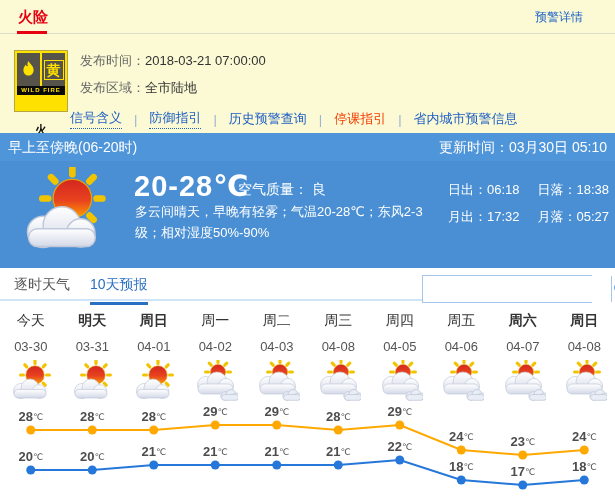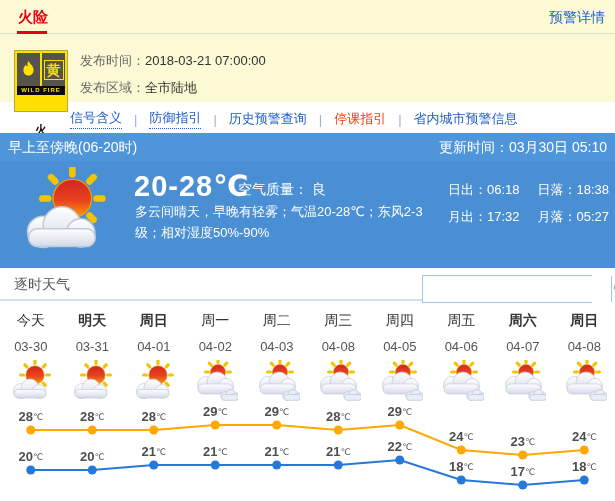--- a/index.html
+++ b/index.html
@@ -1,25 +1,25 @@
 <!DOCTYPE html>
 <html><head>
 <meta charset="utf-8">
 <style>
   * { margin:0; padding:0; box-sizing:border-box; }
   html,body { width:615px; height:501px; }
   body { font-family:"Liberation Sans","DejaVu Sans",sans-serif; position:relative; background:#fff; overflow:hidden; }
   #app { position:absolute; left:0; top:0; width:615px; height:501px; }
 
   
-  .top-section { position:absolute; left:0; top:0; width:615px; height:102px; background:#fbfad4; }
+  .top-section { position:absolute; left:0; top:0; width:615px; height:133px; background:#fbfad4; }
   .header-bar { position:absolute; left:0; top:0; width:615px; height:34px; border-bottom:1px solid #dedecf; }
   .page-title { position:absolute; left:18px; top:8px; font-size:15px; font-weight:bold; color:#e60012; }
   .title-underline { position:absolute; left:17px; top:31px; width:30px; height:3px; background:#e60012; }
-  .details-link { position:absolute; right:10px; top:9px; font-size:14px; color:#1e62c8; cursor:pointer; text-decoration:none; }
+  .details-link { position:absolute; right:32px; top:9px; font-size:12px; color:#1e62c8; cursor:pointer; text-decoration:none; }
 
   
   .fire-badge { position:absolute; left:14px; top:50px; width:54px; height:62px; background:#ffe100; border:1px solid #b6a642; padding:2px; }
   .badge-top { display:flex; gap:2px; height:33px; }
   .badge-cell { flex:1; background:#56544a; display:flex; align-items:center; justify-content:center; }
   .badge-char-box { border:1px solid #ffe100; color:#ffe100; font-size:14px; font-weight:bold; line-height:1; padding:2px 2px; }
   .badge-strip { height:9px; background:#0a0a0a; color:#ffe100; font-size:6px; font-weight:bold; text-align:center; line-height:9px; letter-spacing:1px; }
   .badge-bottom { height:14px; color:#111; font-size:12px; font-weight:bold; text-align:center; line-height:14px; letter-spacing:6px; text-indent:6px;margin-top:28px; }
 
   .info-row { position:absolute; left:80px; font-size:13px; color:#333; }
@@ -153,20 +153,21 @@
         <div>日出：06:18</div>
         <div>日落：18:38</div>
         <div>月出：17:32</div>
         <div>月落：05:27</div>
       </div>
   </div>
 
   <div class="white-section">
     <div class="tabs-row">
       <span class="tab tab-hourly">逐时天气</span>
+      <span class="tab tab-tenday">10天预报</span>
       <div class="search-wrap">
         <input class="search-input" value="" style="">
         <div class="search-btn">
           <svg width="20" height="20" viewBox="0 0 20 20">
               <circle cx="8.5" cy="8.5" r="5.2" fill="none" stroke="#2a7fd4" stroke-width="2"></circle>
               <line x1="12.6" y1="12.6" x2="17" y2="17" stroke="#2a7fd4" stroke-width="2" stroke-linecap="round"></line>
             </svg>
         </div>
       </div>
     </div>

